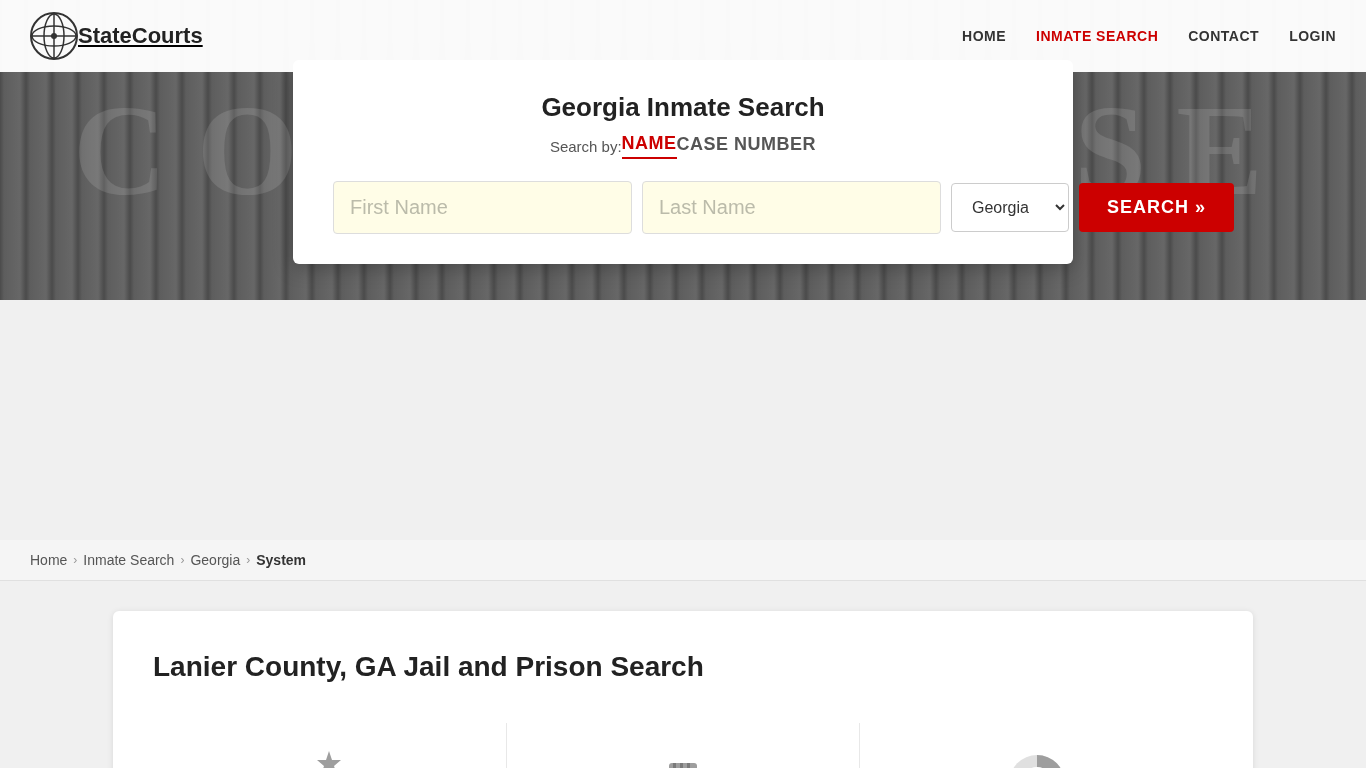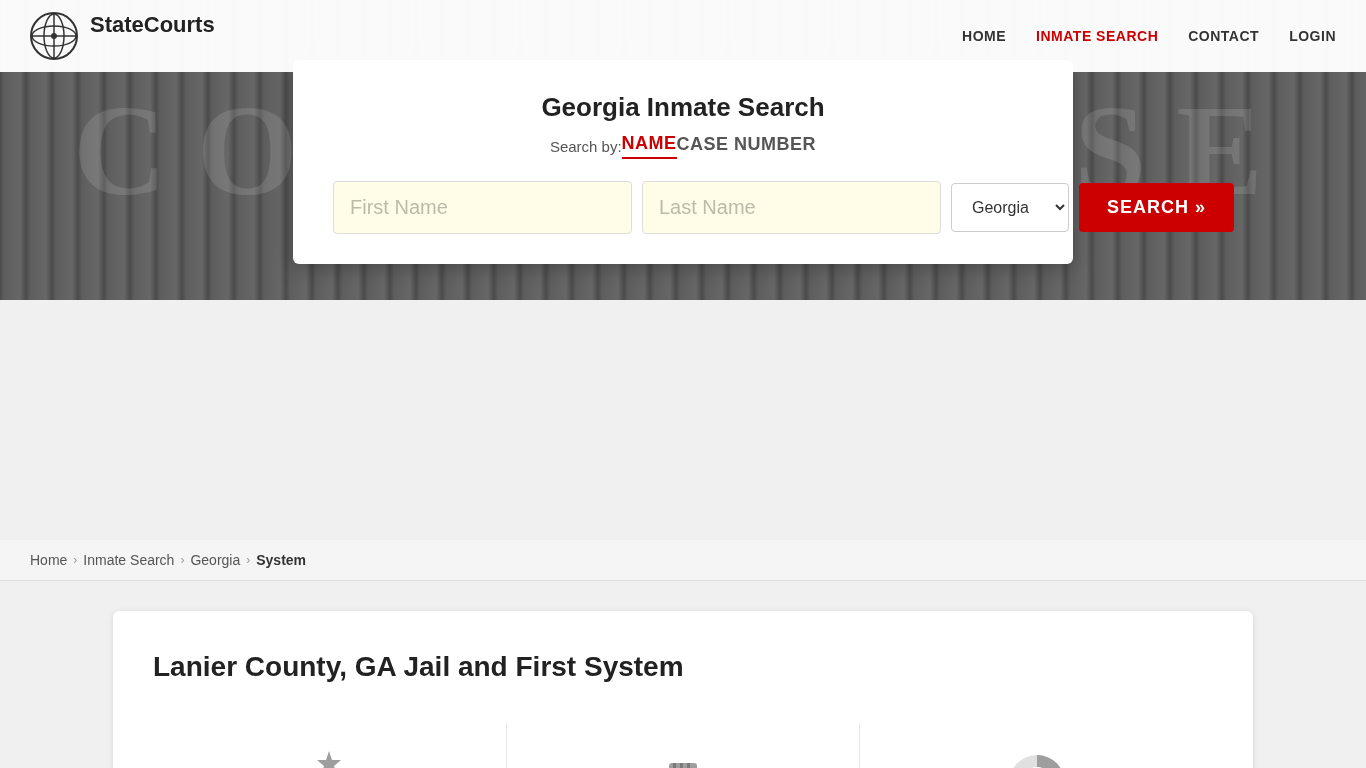--- a/index.html
+++ b/index.html
@@ -44,22 +44,23 @@
       position: relative;
       z-index: 10;
       display: flex;
       align-items: center;
       justify-content: space-between;
       padding: 12px 30px;
       background: rgba(255,255,255,0.97);
     }
     .logo-area {
       display: flex;
-      align-items: flex-start;
-      gap: 12px;
+      align-items: center;
+      gap: 0;
+      text-decoration: underline;
     }
     .logo-icon {
       width: 48px;
       height: 48px;
     }
     .logo-text {
       font-size: 22px;
       font-weight: bold;
       color: #222;
     }
@@ -293,21 +294,21 @@
     <span class="breadcrumb-sep">›</span>
     <a href="#">Georgia</a>
     <span class="breadcrumb-sep">›</span>
     <span class="breadcrumb-current">System</span>
   </div>
 </div>
 
 <div class="main-content">
 
   <div class="content-card">
-    <div class="card-title">Lanier County, GA Jail and First System</div>
+    <div class="card-title">Lanier County, GA Jail and Prison Search</div>
     <div class="stats-row">
 
       <div class="stat-cell">
         <div class="stat-icon-area">
           <svg width="72" height="72" viewBox="0 0 72 72" xmlns="http://www.w3.org/2000/svg">
 
             <rect x="10" y="32" width="52" height="34" rx="2" fill="#b0b0b0"></rect>
             <rect x="18" y="38" width="6" height="22" fill="#888"></rect>
             <rect x="30" y="38" width="6" height="22" fill="#888"></rect>
             <rect x="42" y="38" width="6" height="22" fill="#888"></rect>

